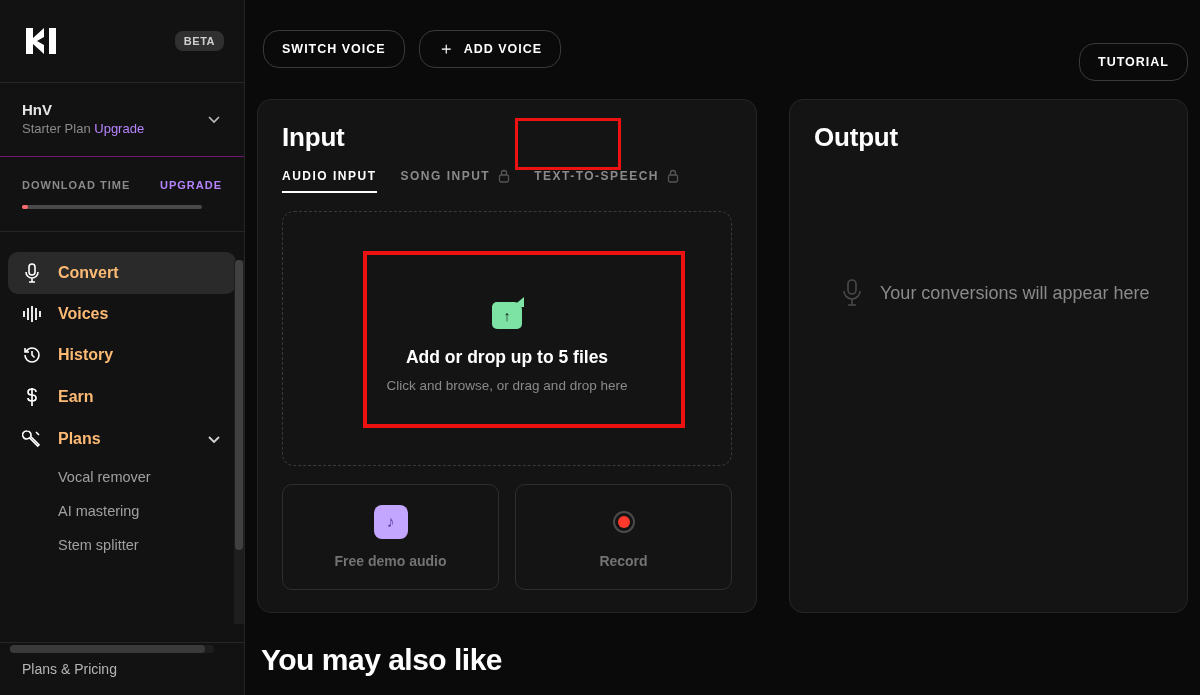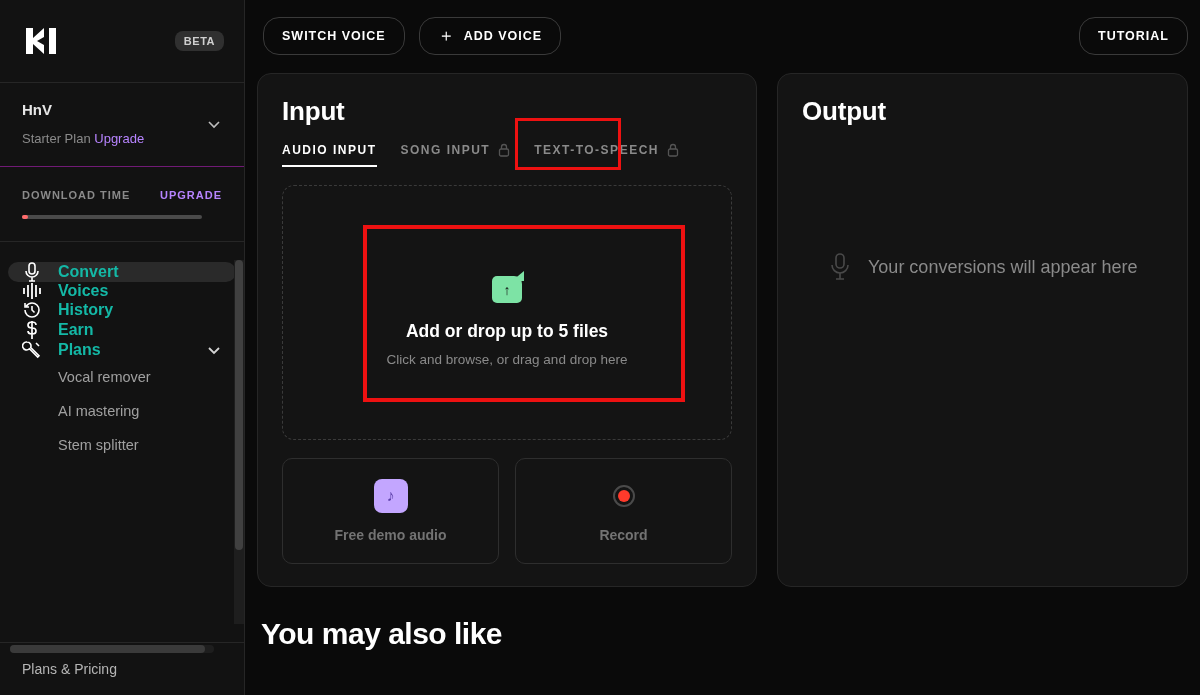--- a/index.html
+++ b/index.html
@@ -28,38 +28,38 @@
   background: #303030; color: #cfcfcf;
   font-size: 11px; font-weight: 700; letter-spacing: .5px;
   padding: 4px 9px; border-radius: 8px;
 }
 .sb-account {
   padding: 18px 22px 20px;
   border-bottom: 1px solid #701a75;
   display: flex; justify-content: space-between; align-items: center;
 }
 .sb-account .name { font-size: 15px; font-weight: 600; color: #e6e6e6; }
-.sb-account .plan { font-size: 13px; color: #8a8a8a; margin-top: 13px; font-weight:500;}
+.sb-account .plan { font-size: 13px; color: #8a8a8a; margin-top: 3px; font-weight:500;}
 .sb-account .plan .upg { color: #b784ff; }
 .chev { color:#bdbdbd; }
 .sb-dl {
   padding: 22px 22px 22px;
   border-bottom: 1px solid #262626;
 }
 .sb-dl .row { display:flex; justify-content:space-between; align-items:center; }
 .sb-dl .lbl { font-size: 11px; font-weight:700; letter-spacing:1px; color:#8a8a8a;}
 .sb-dl .upg { font-size: 11px; font-weight:700; letter-spacing:1px; color:#b784ff;}
 .sb-dl .bar { margin-top: 14px; height:4px; background:#4a4a4a; border-radius:3px; position:relative; width: 90%; }
 .sb-dl .bar::before { content:''; position:absolute; left:0; top:0; bottom:0; width:6px; background:#ff6b6b; border-radius:3px;}
 .sb-nav { padding: 20px 8px 10px; flex:1; overflow:hidden; position:relative; }
 .nav-item {
   display:flex; align-items:center; gap:16px;
-  padding: 0 14px;
+  padding: 11px 14px;
   border-radius: 10px;
-  font-size: 16px; font-weight: 600; color:#14b8a6;
+  font-size: 16px; font-weight: 600; color:#fdba74;
   cursor:pointer;
 }
 .nav-item .icon-slot { width:20px; display:flex; justify-content:center; }
 .nav-item.active { background:#2a2a2a; }
 .nav-item .chev2 { margin-left:auto; color:#d4d4d4;}
 .sub-item {
   padding: 9px 0 9px 50px;
   font-size: 14.5px; color:#a0a0a0; font-weight:500;
   cursor:pointer;
 }
@@ -86,24 +86,24 @@
 .topbar {
   display:flex; gap:14px; align-items:center;
   padding: 12px 0 18px 6px;
 }
 .btn-outline {
   background:transparent; border:1px solid #3a3a3a; color:#fff;
   font-size:12.5px; font-weight:700; letter-spacing:1px;
   padding: 11px 18px; border-radius:16px; cursor:pointer;
   display:inline-flex; align-items:center; gap:8px;
 }
-.btn-outline.right { margin-left:auto; }
+.btn-outline.right { margin-left:auto;margin-top:26px; }
 .plus-ic { font-size:17px; font-weight:400; line-height:0;}
 .content {
-  display:flex; gap:20px;
+  display:flex; gap:32px;
 }
 .panel {
   background:#141414; border:1px solid #262626; border-radius:14px;
   padding: 22px 24px;
 }
 .panel.input { width:500px; }
 .panel.output { flex:1; }
 .panel h2 { font-size: 26px; font-weight:700; margin-bottom: 16px; letter-spacing:-.2px;}
 .tabs { display:flex; gap:24px; align-items:center; margin-bottom: 18px; }
 .tab {

